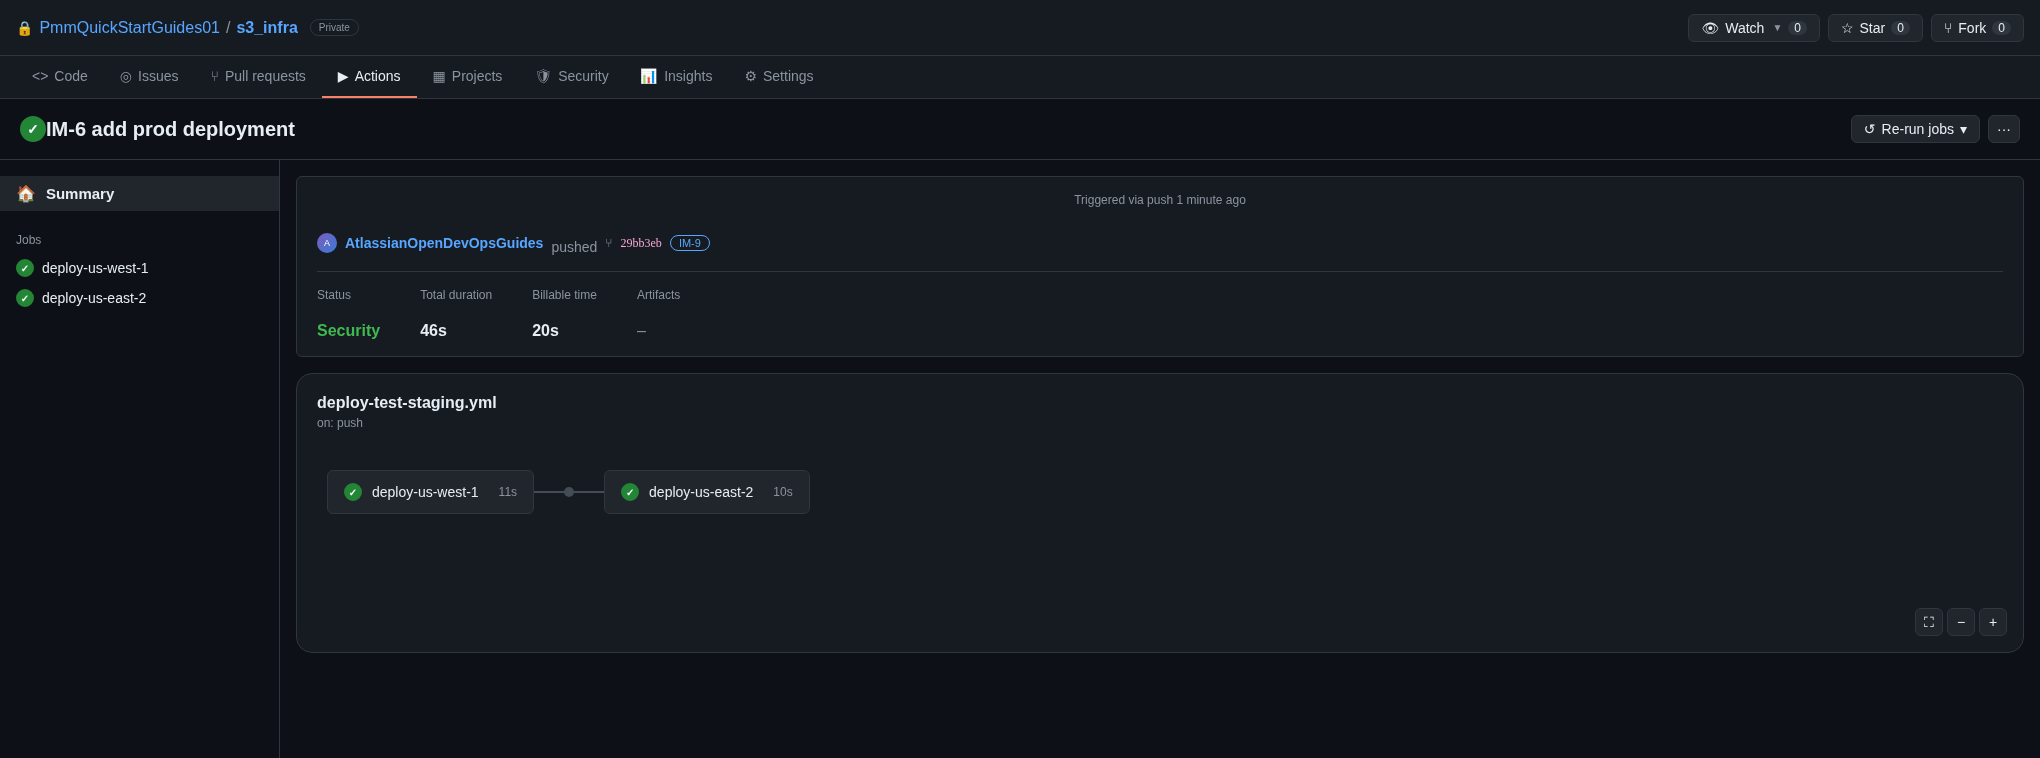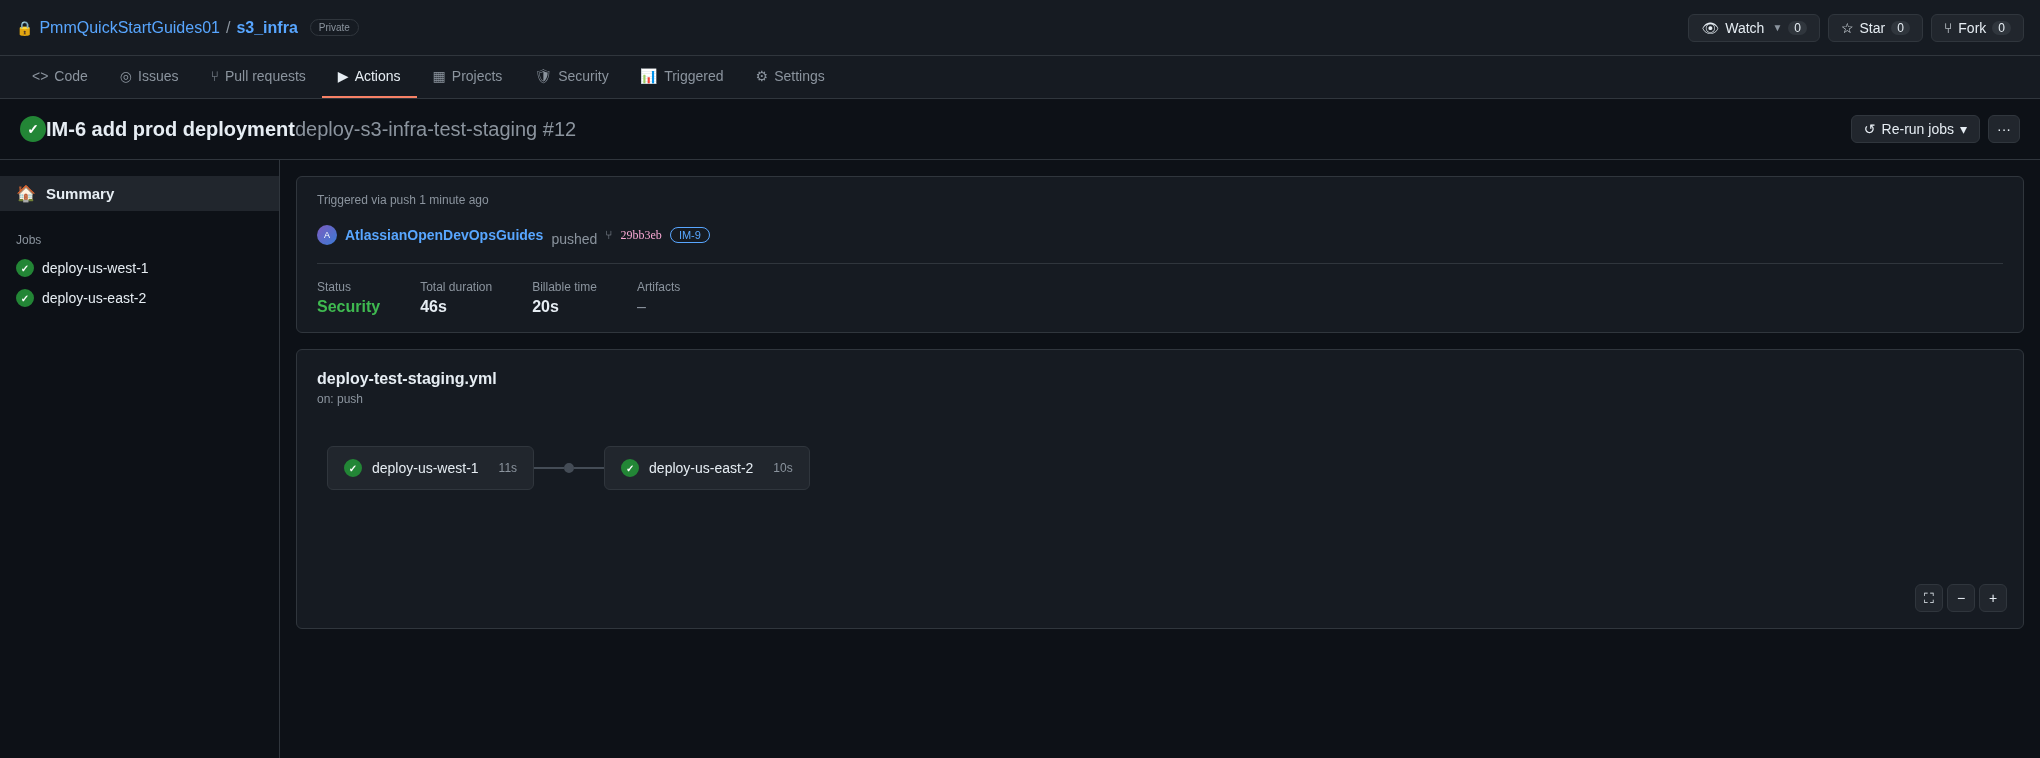--- a/index.html
+++ b/index.html
@@ -220,21 +220,22 @@
     .info-card {
       margin: 16px;
       border: 1px solid #30363d;
       border-radius: 6px;
       background: #161b22;
       padding: 16px 20px;
     }
     .info-card-trigger {
       font-size: 12px;
       color: #8b949e;
-      margin-bottom: 16px;
+      margin-bottom: 24px;
+      text-align: center;
     }
     .info-card-meta {
       display: flex;
       align-items: center;
       gap: 8px;
       margin-bottom: 16px;
     }
     .avatar {
       width: 20px;
       height: 20px;
@@ -265,31 +266,31 @@
       font-size: 11px;
       color: #58a6ff;
     }
     .info-card-stats {
       display: flex;
       gap: 40px;
       align-items: flex-start;
       border-top: 1px solid #30363d;
       padding-top: 16px;
     }
-    .stat-block { display: flex; flex-direction: column; gap: 4px; }
+    .stat-block { display: flex; flex-direction: column; gap: 20px; }
     .stat-label { font-size: 12px; color: #8b949e; }
     .stat-value { font-size: 16px; font-weight: 600; color: #e6edf3; }
     .stat-value.success { color: #3fb950; }
     .stat-dash { font-size: 16px; color: #8b949e; }
 
     
     .workflow-card {
       margin: 0 16px 16px;
       border: 1px solid #30363d;
-      border-radius: 6px;
+      border-radius: 16px;
       background: #161b22;
       padding: 20px;
       min-height: 280px;
       position: relative;
     }
     .workflow-title { font-size: 16px; font-weight: 600; margin-bottom: 4px; }
     .workflow-sub { font-size: 12px; color: #8b949e; margin-bottom: 40px; }
 
     
     .workflow-diagram {
@@ -408,33 +409,32 @@
   <a class="nav-tab">
     <span class="tab-icon">▦</span>
     <span>Projects</span>
   </a>
   <a class="nav-tab">
     <span class="tab-icon">🛡</span>
     <span>Security</span>
   </a>
   <a class="nav-tab">
     <span class="tab-icon">📊</span>
-    <span>Triggered</span>
+    <span>Insights</span>
   </a>
   <a class="nav-tab">
     <span class="tab-icon">⚙</span>
     <span>Settings</span>
   </a>
 </div>
 
 <div class="page-title-bar">
   <div class="page-title-content">
     <div class="success-icon-lg"></div>
     <span class="page-title-main">IM-6 add prod deployment</span>
-    <span class="page-title-sub">deploy-s3-infra-test-staging #12</span>
   </div>
   <div class="page-title-actions">
     <button class="rerun-btn">
       <span>↺</span>
       <span>Re-run jobs</span>
       <span>▾</span>
     </button>
     <button class="more-btn">
       <span>···</span>
     </button>

